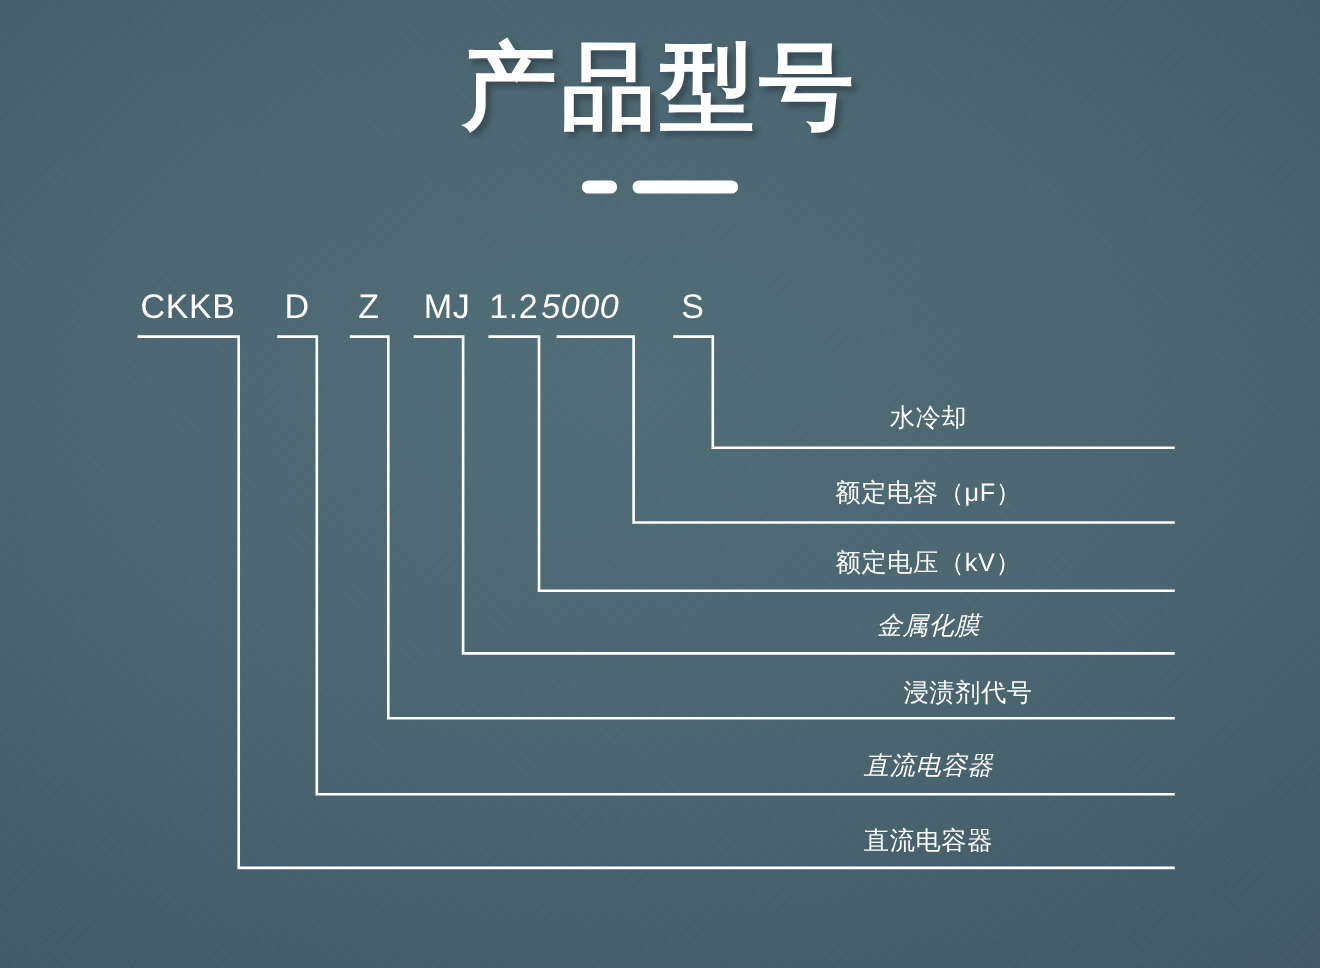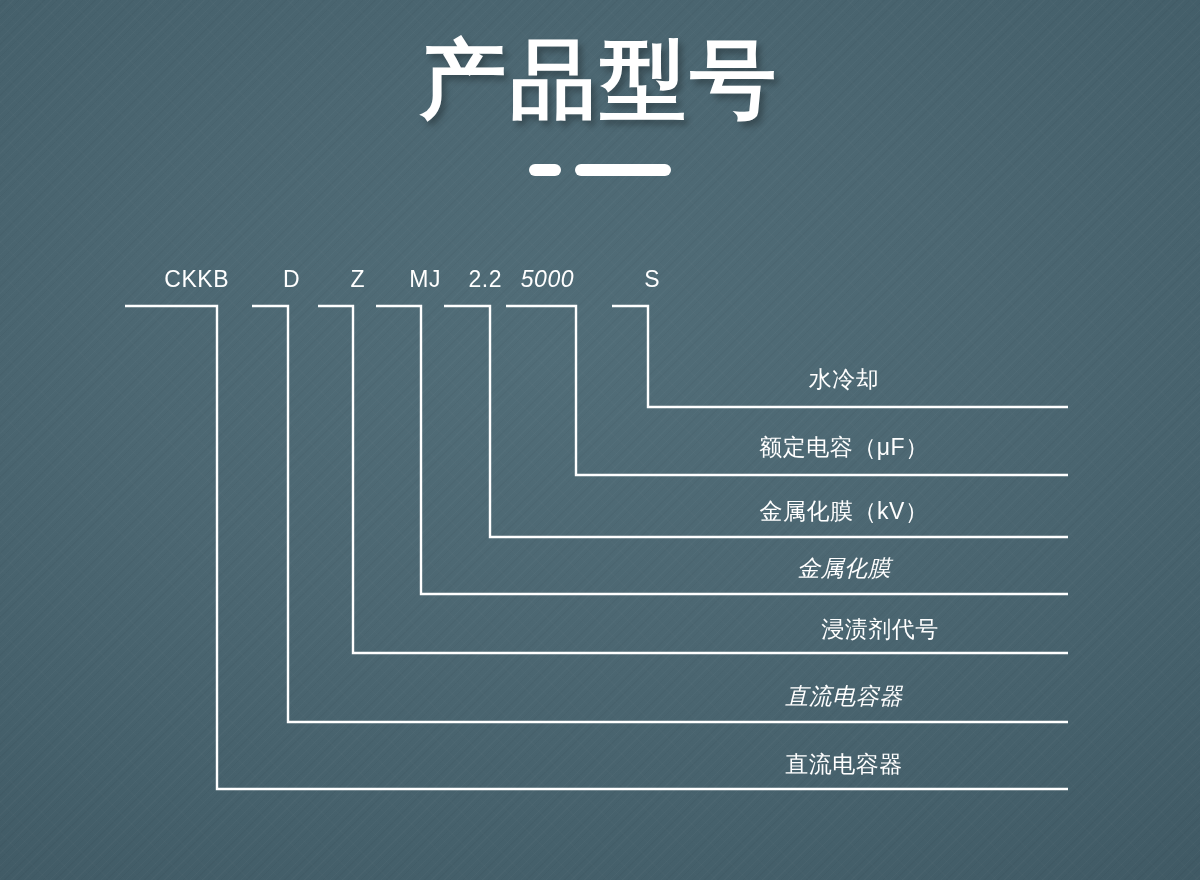--- a/index.html
+++ b/index.html
@@ -87,27 +87,26 @@
   
   #diagram {
     position: absolute;
     inset: 0;
   }
 
   .code-seg {
     position: absolute;
     top: 263px;
     color: #ffffff;
-    font-size: 23px;
+    font-size: 31px;
     line-height: 32px;
     font-weight: normal;
     letter-spacing: 0.5px;
     white-space: nowrap;
-    text-align: right;
-    margin-left: 12px;
+    text-align: center;
   }
 
   .label {
     position: absolute;
     color: #ffffff;
     font-size: 23px;
     line-height: 26px;
     white-space: nowrap;
     text-align: center;
     letter-spacing: 0.5px;
@@ -151,28 +150,28 @@
         <path d="M 376 306 L 421 306 L 421 594 L 1068 594"></path>
         <path d="M 444 306 L 490 306 L 490 537 L 1068 537"></path>
         <path d="M 506 306 L 576 306 L 576 475 L 1068 475"></path>
         <path d="M 612 306 L 648 306 L 648 407 L 1068 407"></path>
       </svg>
     <div id="code-row">
         <div class="code-seg" style="left: 125px; width: 92px;">CKKB</div>
         <div class="code-seg" style="left: 252px; width: 36px;">D</div>
         <div class="code-seg" style="left: 318px; width: 35px;">Z</div>
         <div class="code-seg" style="left: 384px; width: 45px;">MJ</div>
-        <div class="code-seg" style="left: 444px; width: 46px;">2.2</div>
+        <div class="code-seg" style="left: 444px; width: 46px;">1.2</div>
         <div class="code-seg" style="left: 492px; width: 70px; font-style: italic;">5000</div>
         <div class="code-seg" style="left: 612px; width: 36px;">S</div>
       </div>
     <div id="label-col">
         <div class="label" style="top: 366px; left: 620px; width: 448px;">水冷却</div>
         <div class="label" style="top: 434px; left: 620px; width: 448px;">额定电容（μF）</div>
-        <div class="label" style="top: 498px; left: 620px; width: 448px;">金属化膜（kV）</div>
+        <div class="label" style="top: 498px; left: 620px; width: 448px;">额定电压（kV）</div>
         <div class="label" style="top: 555px; left: 620px; width: 448px; font-style: italic;">金属化膜</div>
         <div class="label" style="top: 616px; left: 656px; width: 448px;">浸渍剂代号</div>
         <div class="label" style="top: 683px; left: 620px; width: 448px; font-style: italic;">直流电容器</div>
         <div class="label" style="top: 751px; left: 620px; width: 448px;">直流电容器</div>
       </div>
   </div>
 
 </div>
 
 </body></html>

